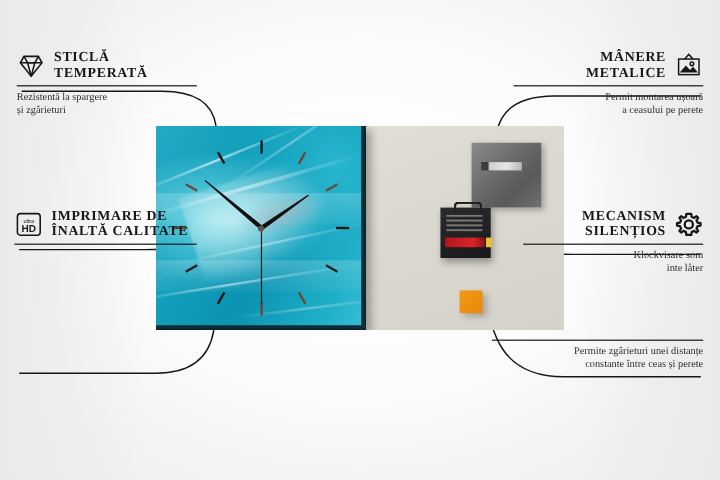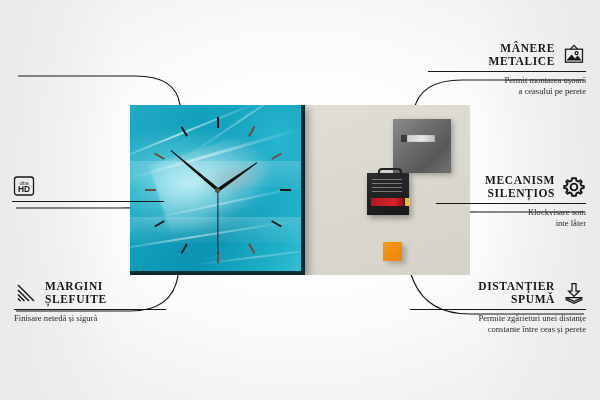--- a/index.html
+++ b/index.html
@@ -247,50 +247,54 @@
     <div class="mech">
       <div class="handle"></div>
       <div class="label-lines"></div>
       <div class="batt"></div>
       <div class="batt-plus"></div>
     </div>
 
     <div class="foam"></div>
   </div>
 
+  <div class="callout left" style="left:14px; top:42px; width:150px;">
+    <div class="co-head">
+      <span class="icon">
+        <svg viewBox="0 0 24 24" fill="none" stroke="#16171a" stroke-width="1.3">
+          <path d="M3 9.3 L12 20.5 L21 9.3 L18 4 H6 Z"></path>
+          <path d="M3 9.3 H21"></path>
+            <path d="M6 4 L9 9.3 L12 20.5"></path>
+          <path d="M18 4 L15 9.3 L12 20.5"></path>
+            <path d="M9 9.3 H15"></path>
+        </svg>
+      </span>
+      <span class="co-title">STICLĂ
+TEMPERATĂ</span>
+    </div>
+    <div class="co-rule"></div>
+    <div class="co-sub">Rezistentă la spargere
+și zgârieturi</div>
+  </div>
 
   <div class="callout left" style="left:12px; top:174px; width:152px;">
     <div class="co-head">
       <span class="icon">
         <svg viewBox="0 0 24 24">
           <rect x="2.5" y="3" width="19" height="18" rx="2.5" fill="none" stroke="#16171a" stroke-width="1.3"></rect>
           <text x="12" y="10.6" font-family="Liberation Sans, sans-serif" font-size="4.6" fill="#16171a" text-anchor="middle">ultra</text>
           <text x="12" y="18.4" font-family="Liberation Sans, sans-serif" font-size="8.4" font-weight="bold" fill="#16171a" text-anchor="middle">HD</text>
         </svg>
       </span>
-    </div>
-    <div class="co-rule"></div>
-  </div>
-
-  <div class="callout left" style="left:14px; top:280px; width:152px;">
-    <div class="co-head">
-      <span class="icon">
-        <svg viewBox="0 0 24 24" stroke="#16171a" stroke-width="1.5" fill="none">
-          <path d="M4 4 L20 20"></path>
-            <path d="M4 9 L15 20"></path>
-          <path d="M4 13.5 L10.5 20"></path>
-            <path d="M4 17.5 L6.5 20"></path>
-        </svg>
-      </span>
-      <span class="co-title">MARGINI
-ȘLEFUITE</span>
-    </div>
-    <div class="co-rule"></div>
-    <div class="co-sub">Finisare netedă și sigură</div>
-  </div>
+      <span class="co-title">IMPRIMARE DE
+ÎNALTĂ CALITATE</span>
+    </div>
+    <div class="co-rule"></div>
+  </div>
+
 
   <div class="callout right" style="right:14px; top:174px; width:150px;">
     <div class="co-head">
       <span class="co-title">MECANISM
 SILENȚIOS</span>
       <span class="icon">
         <svg viewBox="0 0 24 24" fill="none" stroke="#16171a" stroke-width="1.9">
           <path d="M12 3.2 L14 3.2 L14.4 5.6 L16.4 6.6 L18.4 5.2 L19.8 6.6 L18.4 8.6 L19.4 10.6
                    L21.8 11 L21.8 13 L19.4 13.4 L18.4 15.4 L19.8 17.4 L18.4 18.8 L16.4 17.4
                    L14.4 18.4 L14 20.8 L12 20.8 L10 20.8 L9.6 18.4 L7.6 17.4 L5.6 18.8
@@ -317,28 +321,17 @@
           <circle cx="14.6" cy="10.2" r="1.5"></circle>
         </svg>
       </span>
     </div>
     <div class="co-rule"></div>
     <div class="co-sub">Permit montarea ușoară
 a ceasului pe perete</div>
   </div>
 
   <div class="callout right" style="right:14px; top:280px; width:176px;">
-    <div class="co-head">
-      <span class="co-title">DISTANȚIER
-SPUMĂ</span>
-      <span class="icon">
-        <svg viewBox="0 0 24 24" fill="none" stroke="#16171a" stroke-width="1.25">
-          <path d="M10 2.5 H14 V10 H17.4 L12 15.4 L6.6 10 H10 Z"></path>
-          <path d="M12 16.6 L20.5 16.6 L12 20.4 L3.5 16.6 Z"></path>
-          <path d="M3.5 18.4 L12 22.2 L20.5 18.4"></path>
-        </svg>
-      </span>
-    </div>
     <div class="co-rule"></div>
     <div class="co-sub">Permite zgârieturi unei distanțe
 constante între ceas și perete</div>
   </div>
 </div>
 
 </body></html>

